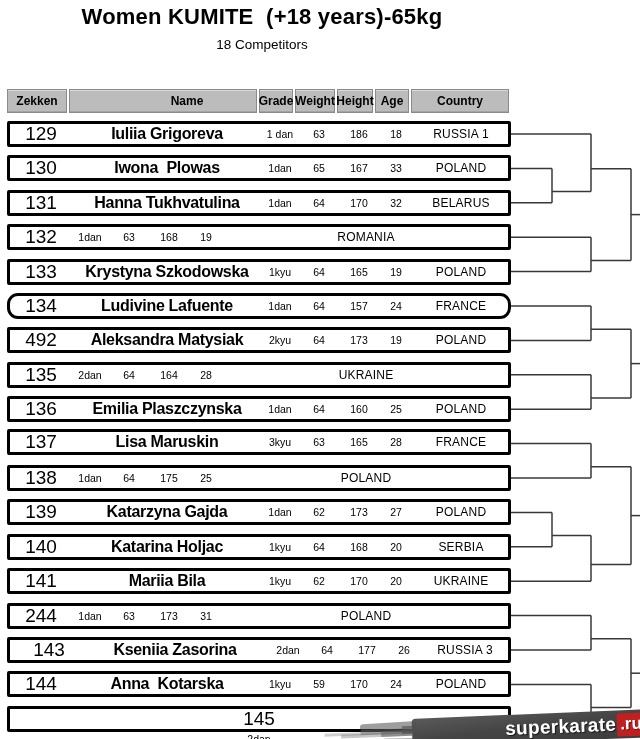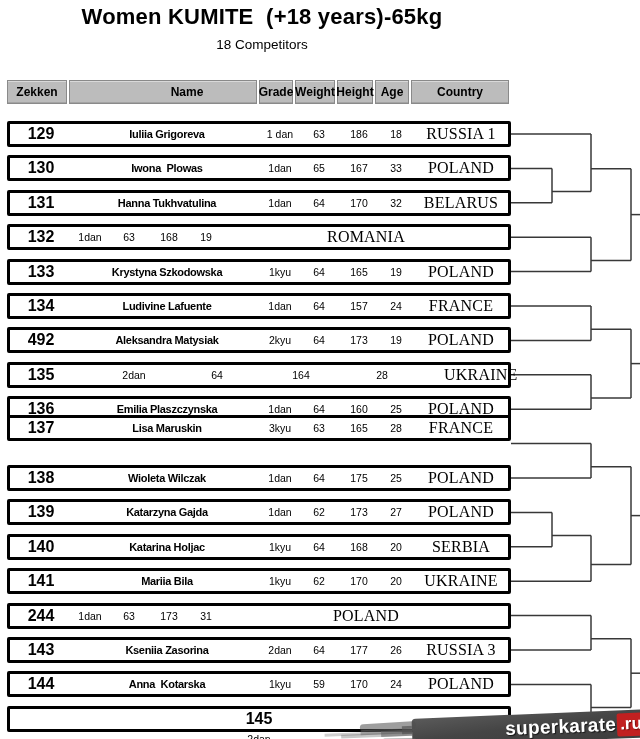--- a/index.html
+++ b/index.html
@@ -10,43 +10,43 @@
   .title {
     position:absolute; top:4px; left:0; width:524px; margin:0;
     text-align:center; font-size:22px; font-weight:bold; letter-spacing:0.2px;
     white-space:pre;
   }
   .subtitle {
     position:absolute; top:37px; left:0; width:524px;
     text-align:center; font-size:13.5px;
   }
   .thead {
-    position:absolute; top:80px; left:7px; width:504px; height:24px;
+    position:absolute; top:89px; left:7px; width:504px; height:24px;
     display:flex; gap:2px; background:#ffffff;
   }
   .th {
     background:#bcbcbc; border:1px solid #8a8a8a; box-sizing:border-box;
     box-shadow: inset 0 1px 0 #d9d9d9, inset 0 -1px 0 #a3a3a3;
     display:flex; align-items:center; justify-content:center;
     font-weight:bold; font-size:12px; flex:none;
   }
   .rows { position:absolute; top:0; left:0; }
   .row {
     position:absolute; left:7px; width:504px; height:26px;
     border:3px solid #000; border-radius:2px; background:#fff;
     box-sizing:border-box; display:flex; align-items:center; z-index:2;
   }
   .cell {
     display:flex; align-items:center; justify-content:center;
     height:100%; box-sizing:border-box; flex:none; overflow:visible;
   }
-  .cell.zekken { font-weight:bold; font-size:16px; }
-  .cell.name   { font-weight:bold; font-size:11px; letter-spacing:-0.3px; white-space:pre; }
+  .cell.zekken { font-weight:normal; font-size:19px; }
+  .cell.name   { font-weight:bold; font-size:16px; letter-spacing:-0.3px; white-space:pre; }
   .cell.grade, .cell.weight, .cell.height, .cell.age { font-size:10.5px; }
-  .cell.country { font-size:16px; letter-spacing:0.2px;font-family:Liberation Serif, serif; }
+  .cell.country { font-size:12px; letter-spacing:0.2px; }
   svg.bracket { position:absolute; top:0; left:0; z-index:1; pointer-events:none; }
   svg.bracket line { stroke:#383838; stroke-width:1.5; }
   .watermark {
     position:absolute; right:-10px; bottom:-3px; width:238px; height:28px;
     background:linear-gradient(175deg,#5a5a5a 0%, #454545 45%, #3d3d3d 100%);
     transform:rotate(-2.3deg); z-index:10;
     display:flex; align-items:center; justify-content:flex-end;
     padding:0 4px 0 10px; box-sizing:border-box;
     border-radius:4px 6px 3px 8px;
     box-shadow:
@@ -129,67 +129,66 @@
       </div>
       <div class="row" style="top: 258.6px;">
         <div class="cell zekken" style="width: 62px;">133</div>
         <div class="cell name" style="width: 190px;">Krystyna Szkodowska</div>
         <div class="cell grade" style="width: 36px;">1kyu</div>
         <div class="cell weight" style="width: 42px;">64</div>
         <div class="cell height" style="width: 38px;">165</div>
         <div class="cell age" style="width: 36px;">19</div>
         <div class="cell country" style="flex: 1 1 0%;">POLAND</div>
       </div>
-      <div class="row" style="top: 293px;">
+      <div class="row" style="top: 293px; border-radius: 11px;">
         <div class="cell zekken" style="width: 62px;">134</div>
         <div class="cell name" style="width: 190px;">Ludivine Lafuente</div>
         <div class="cell grade" style="width: 36px;">1dan</div>
         <div class="cell weight" style="width: 42px;">64</div>
         <div class="cell height" style="width: 38px;">157</div>
         <div class="cell age" style="width: 36px;">24</div>
         <div class="cell country" style="flex: 1 1 0%;">FRANCE</div>
       </div>
       <div class="row" style="top: 327.4px;">
         <div class="cell zekken" style="width: 62px;">492</div>
         <div class="cell name" style="width: 190px;">Aleksandra Matysiak</div>
         <div class="cell grade" style="width: 36px;">2kyu</div>
         <div class="cell weight" style="width: 42px;">64</div>
         <div class="cell height" style="width: 38px;">173</div>
         <div class="cell age" style="width: 36px;">19</div>
         <div class="cell country" style="flex: 1 1 0%;">POLAND</div>
       </div>
-      <div class="row" style="top: 361.8px; gap: 44px;">
+      <div class="row" style="top: 361.8px;">
         <div class="cell zekken" style="width: 62px;">135</div>
         <div class="cell grade" style="width: 36px;">2dan</div>
         <div class="cell weight" style="width: 42px;">64</div>
         <div class="cell height" style="width: 38px;">164</div>
         <div class="cell age" style="width: 36px;">28</div>
         <div class="cell country" style="flex: 1 1 0%;">UKRAINE</div>
       </div>
       <div class="row" style="top: 396.2px;">
         <div class="cell zekken" style="width: 62px;">136</div>
         <div class="cell name" style="width: 190px;">Emilia Plaszczynska</div>
         <div class="cell grade" style="width: 36px;">1dan</div>
         <div class="cell weight" style="width: 42px;">64</div>
         <div class="cell height" style="width: 38px;">160</div>
         <div class="cell age" style="width: 36px;">25</div>
         <div class="cell country" style="flex: 1 1 0%;">POLAND</div>
       </div>
-      <div class="row" style="top: 415px;">
+      <div class="row" style="top: 429px;">
         <div class="cell zekken" style="width: 62px;">137</div>
         <div class="cell name" style="width: 190px;">Lisa Maruskin</div>
         <div class="cell grade" style="width: 36px;">3kyu</div>
         <div class="cell weight" style="width: 42px;">63</div>
         <div class="cell height" style="width: 38px;">165</div>
         <div class="cell age" style="width: 36px;">28</div>
         <div class="cell country" style="flex: 1 1 0%;">FRANCE</div>
       </div>
       <div class="row" style="top: 465px;">
         <div class="cell zekken" style="width: 62px;">138</div>
-        <div class="cell name" style="width: 190px;">Wioleta Wilczak</div>
         <div class="cell grade" style="width: 36px;">1dan</div>
         <div class="cell weight" style="width: 42px;">64</div>
         <div class="cell height" style="width: 38px;">175</div>
         <div class="cell age" style="width: 36px;">25</div>
         <div class="cell country" style="flex: 1 1 0%;">POLAND</div>
       </div>
       <div class="row" style="top: 499.4px;">
         <div class="cell zekken" style="width: 62px;">139</div>
         <div class="cell name" style="width: 190px;">Katarzyna Gajda</div>
         <div class="cell grade" style="width: 36px;">1dan</div>
@@ -218,21 +217,21 @@
       </div>
       <div class="row" style="top: 602.6px;">
         <div class="cell zekken" style="width: 62px;">244</div>
         <div class="cell grade" style="width: 36px;">1dan</div>
         <div class="cell weight" style="width: 42px;">63</div>
         <div class="cell height" style="width: 38px;">173</div>
         <div class="cell age" style="width: 36px;">31</div>
         <div class="cell country" style="flex: 1 1 0%;">POLAND</div>
       </div>
       <div class="row" style="top: 637px;">
-        <div class="cell zekken" style="width: 62px;">143</div>
+        <div class="cell zekken" style="width: 62px; margin-left: 8px;">143</div>
         <div class="cell name" style="width: 190px;">Kseniia Zasorina</div>
         <div class="cell grade" style="width: 36px;">2dan</div>
         <div class="cell weight" style="width: 42px;">64</div>
         <div class="cell height" style="width: 38px;">177</div>
         <div class="cell age" style="width: 36px;">26</div>
         <div class="cell country" style="flex: 1 1 0%;">RUSSIA 3</div>
       </div>
       <div class="row" style="top: 671.4px;">
         <div class="cell zekken" style="width: 62px;">144</div>
         <div class="cell name" style="width: 190px;">Anna  Kotarska</div>

